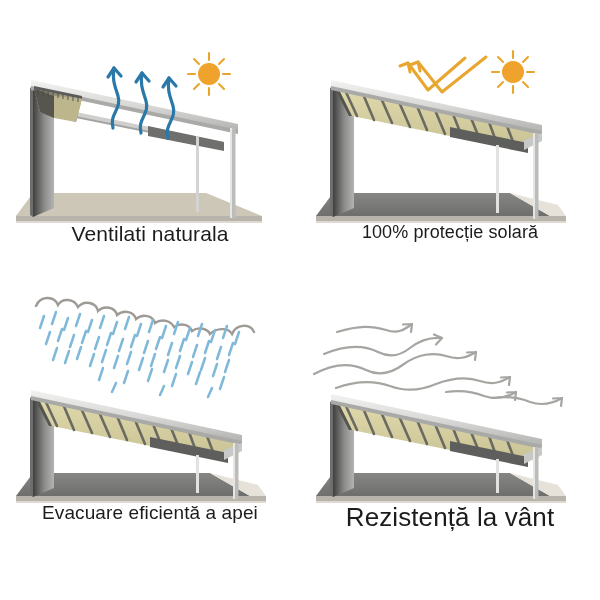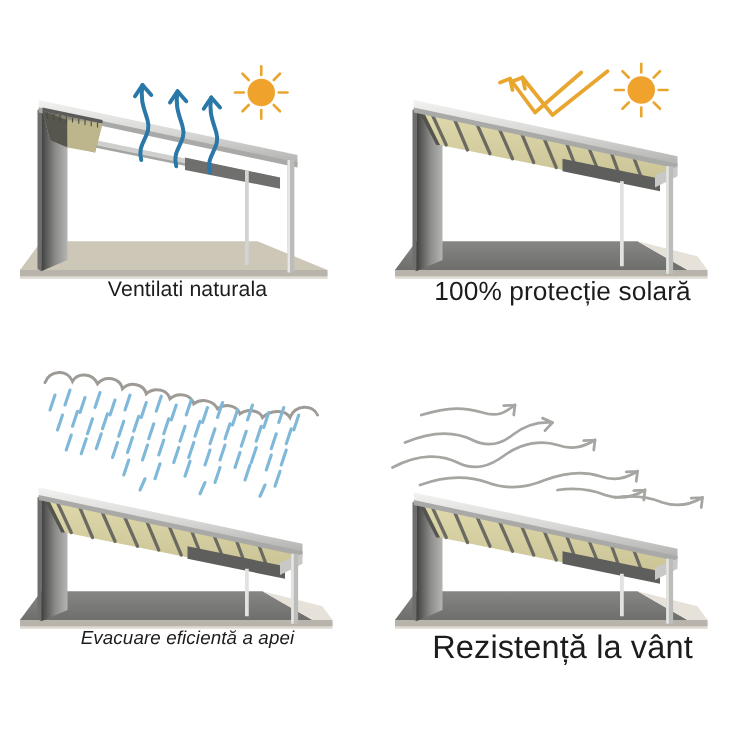--- a/index.html
+++ b/index.html
@@ -36,28 +36,28 @@
     width: 300px;
     height: 232px;
     display: block;
   }
   .panel-caption {
     position: absolute;
     left: 0;
     right: 0;
     top: 222px;
     text-align: center;
-    font-size: 17px;
+    font-size: 21px;
     color: #1c1c1c;
     font-family: "Liberation Sans", sans-serif;
     letter-spacing: 0.1px;
     white-space: nowrap;
   }
-  .panel-2 .panel-caption { font-size: 21px; }
-  .panel-3 .panel-caption { font-size: 15px; font-style: italic; }
+  .panel-2 .panel-caption { font-size: 18px; }
+  .panel-3 .panel-caption { font-size: 19px; }
   .panel-4 .panel-caption { font-size: 26px; }
 </style>
 </head>
 <body>
 
 <div class="infographic">
 
   <div class="panel panel-1">
     <svg class="panel-figure" viewBox="0 0 300 232">
       <defs>

